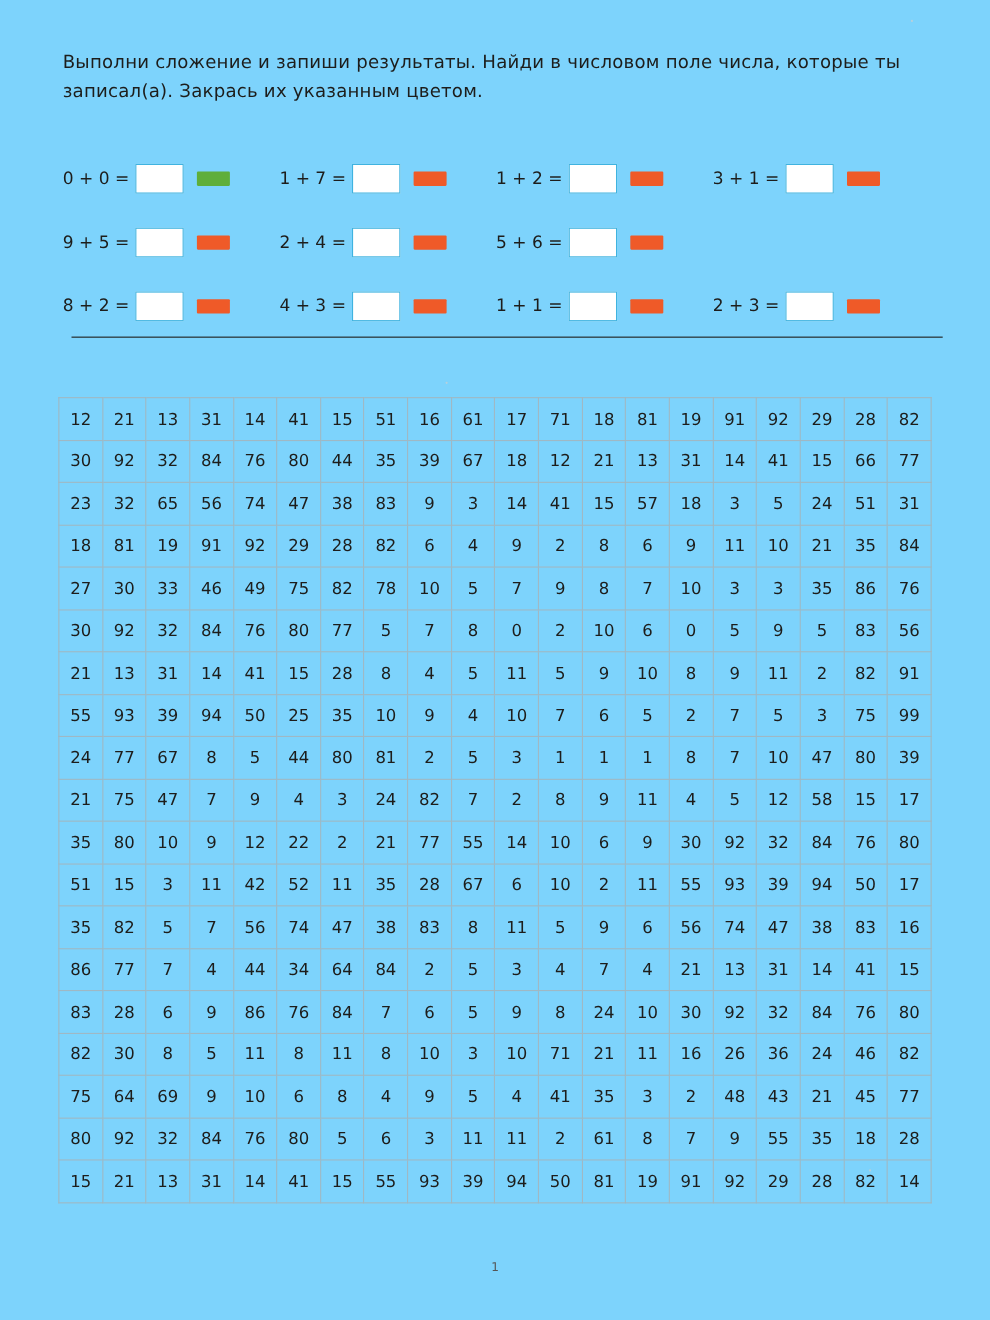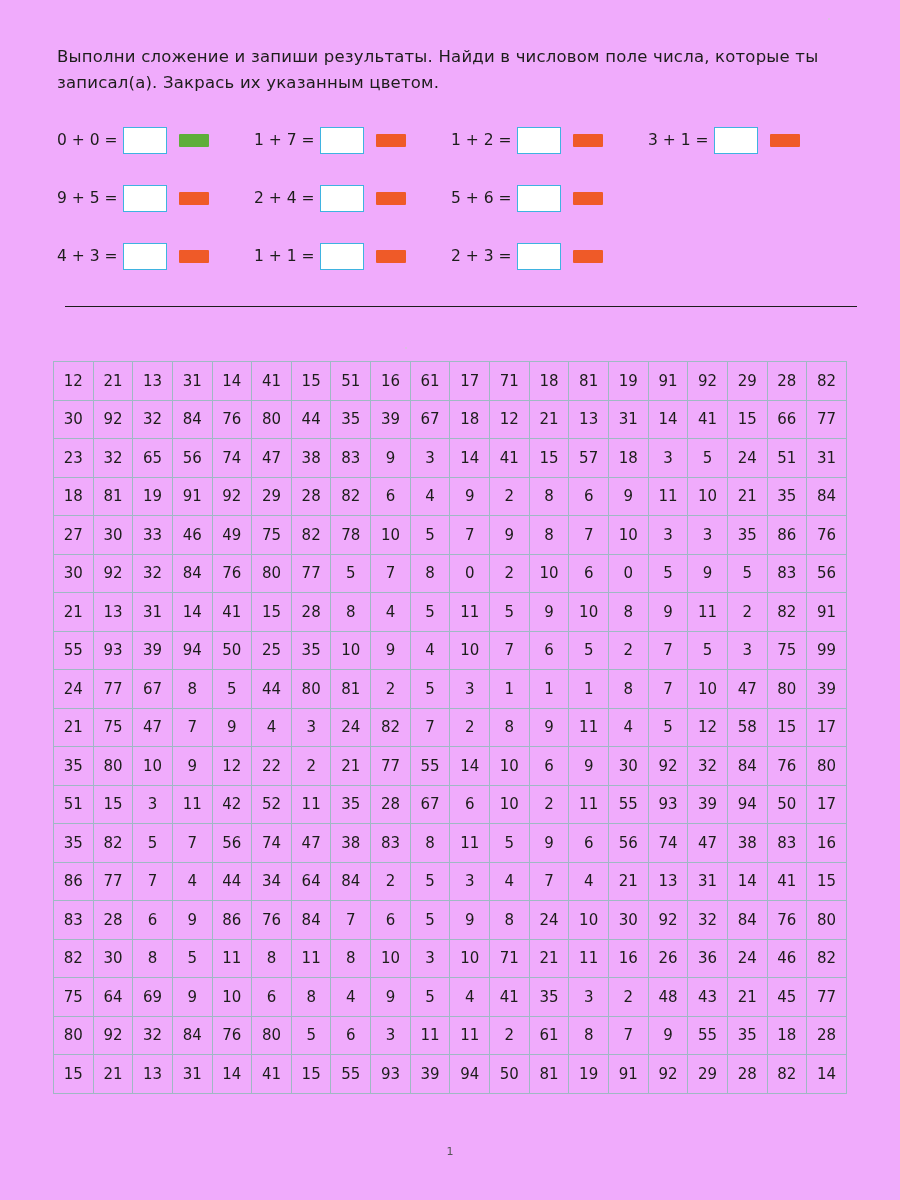--- a/index.html
+++ b/index.html
@@ -13,42 +13,42 @@
     font-family: "DejaVu Sans", sans-serif;
     color: #222222;
     position: relative;
     overflow: hidden;
   }
   .page {
     position: absolute;
     left: 0; top: 0;
     width: 900px;
     height: 1200px;
-    background: #f0abfc;
+    background: #7dd3fc;
   }
   .instructions {
     position: absolute;
     left: 57px;
     top: 44px;
     width: 800px;
     font-size: 16.5px;
     line-height: 26px;
     color: #1d1d1b;
     letter-spacing: 0.2px;
   }
   .problems {
     position: absolute;
     left: 57px;
     top: 122px;
     width: 790px;
   }
   .prow {
     display: flex;
     height: 58px;
-    align-items: flex-start;
+    align-items: flex-end;
   }
   .pcell {
     width: 197px;
     display: flex;
     align-items: center;
     height: 36px;
   }
   .expr {
     font-size: 15.5px;
     color: #1d1d1b;
@@ -171,20 +171,25 @@
           <div class="answer-box"></div>
           <div class="swatch" style="background: rgb(239, 90, 40);"></div>
         </div>
         <div class="pcell">
           <span class="expr">5 + 6 =</span>
           <div class="answer-box"></div>
           <div class="swatch" style="background: rgb(239, 90, 40);"></div>
         </div>
       </div>
       <div class="prow">
+        <div class="pcell">
+          <span class="expr">8 + 2 =</span>
+          <div class="answer-box"></div>
+          <div class="swatch" style="background: rgb(239, 90, 40);"></div>
+        </div>
         <div class="pcell">
           <span class="expr">4 + 3 =</span>
           <div class="answer-box"></div>
           <div class="swatch" style="background: rgb(239, 90, 40);"></div>
         </div>
         <div class="pcell">
           <span class="expr">1 + 1 =</span>
           <div class="answer-box"></div>
           <div class="swatch" style="background: rgb(239, 90, 40);"></div>
         </div>

